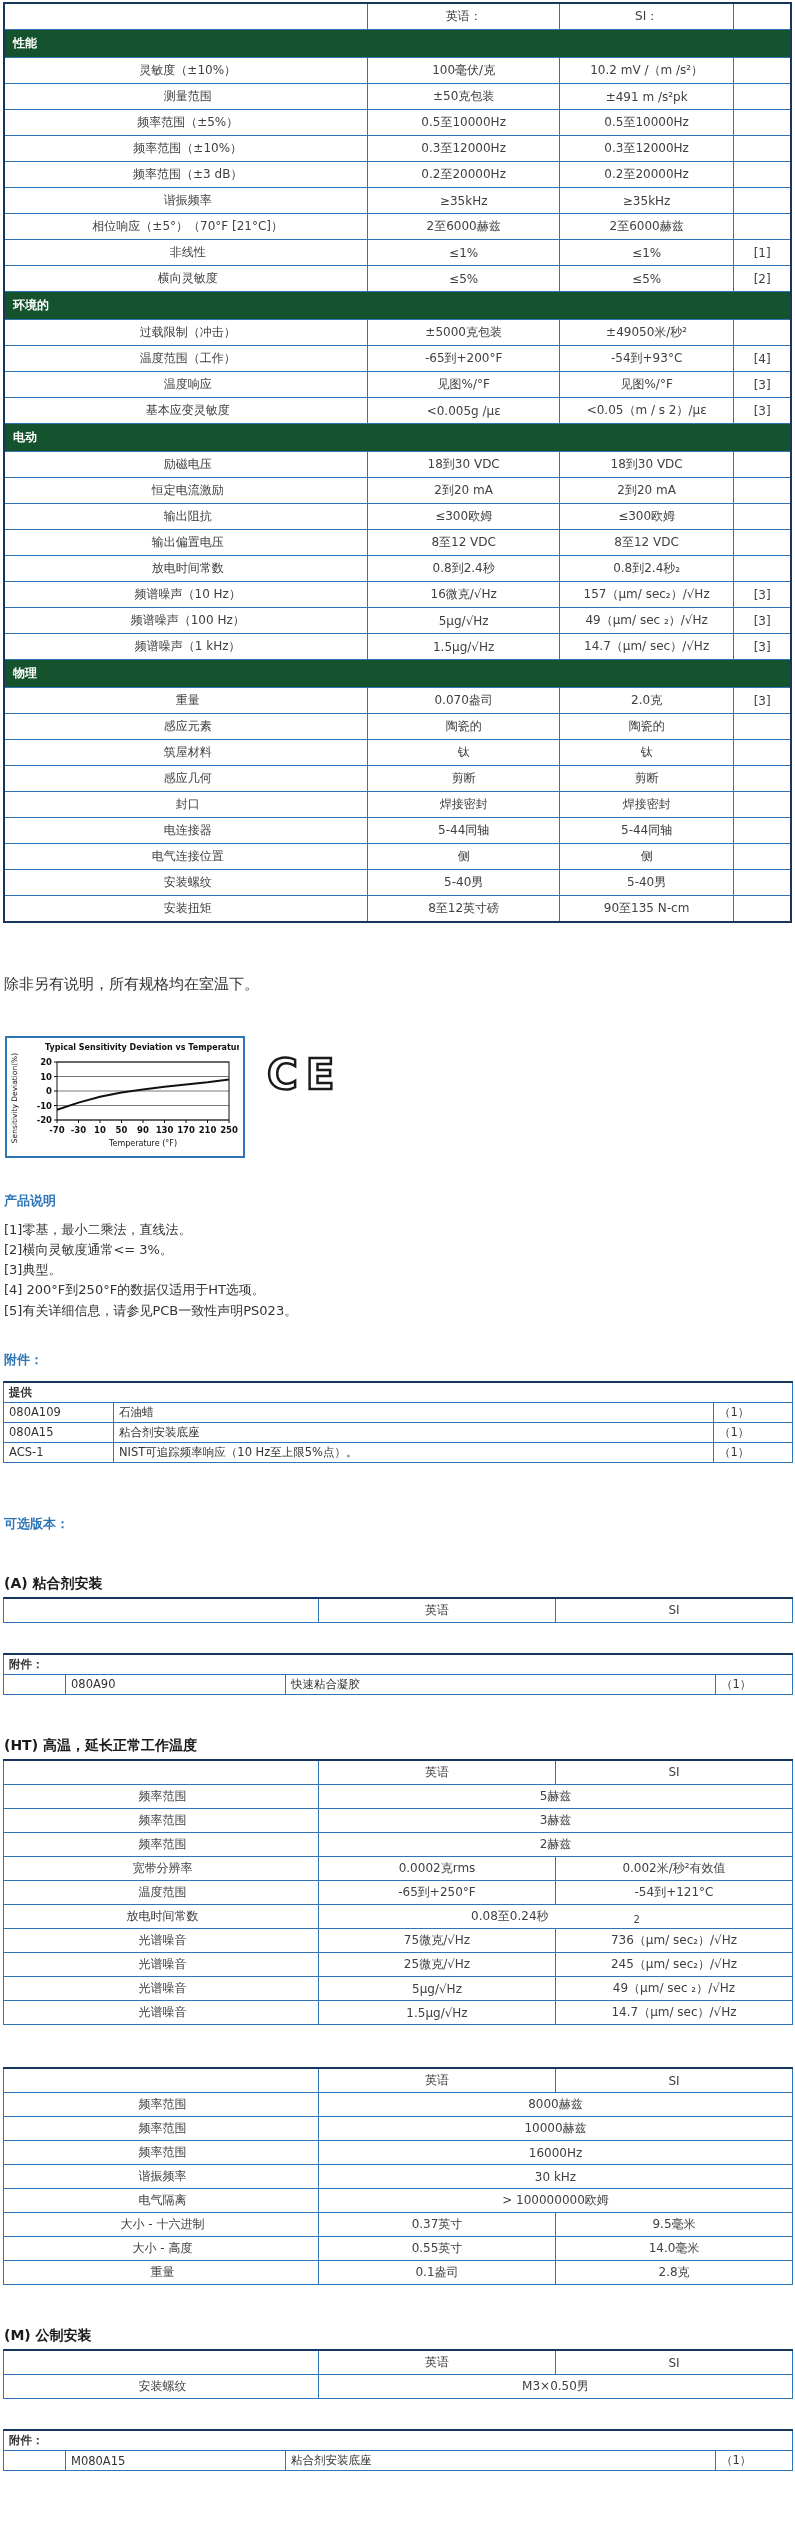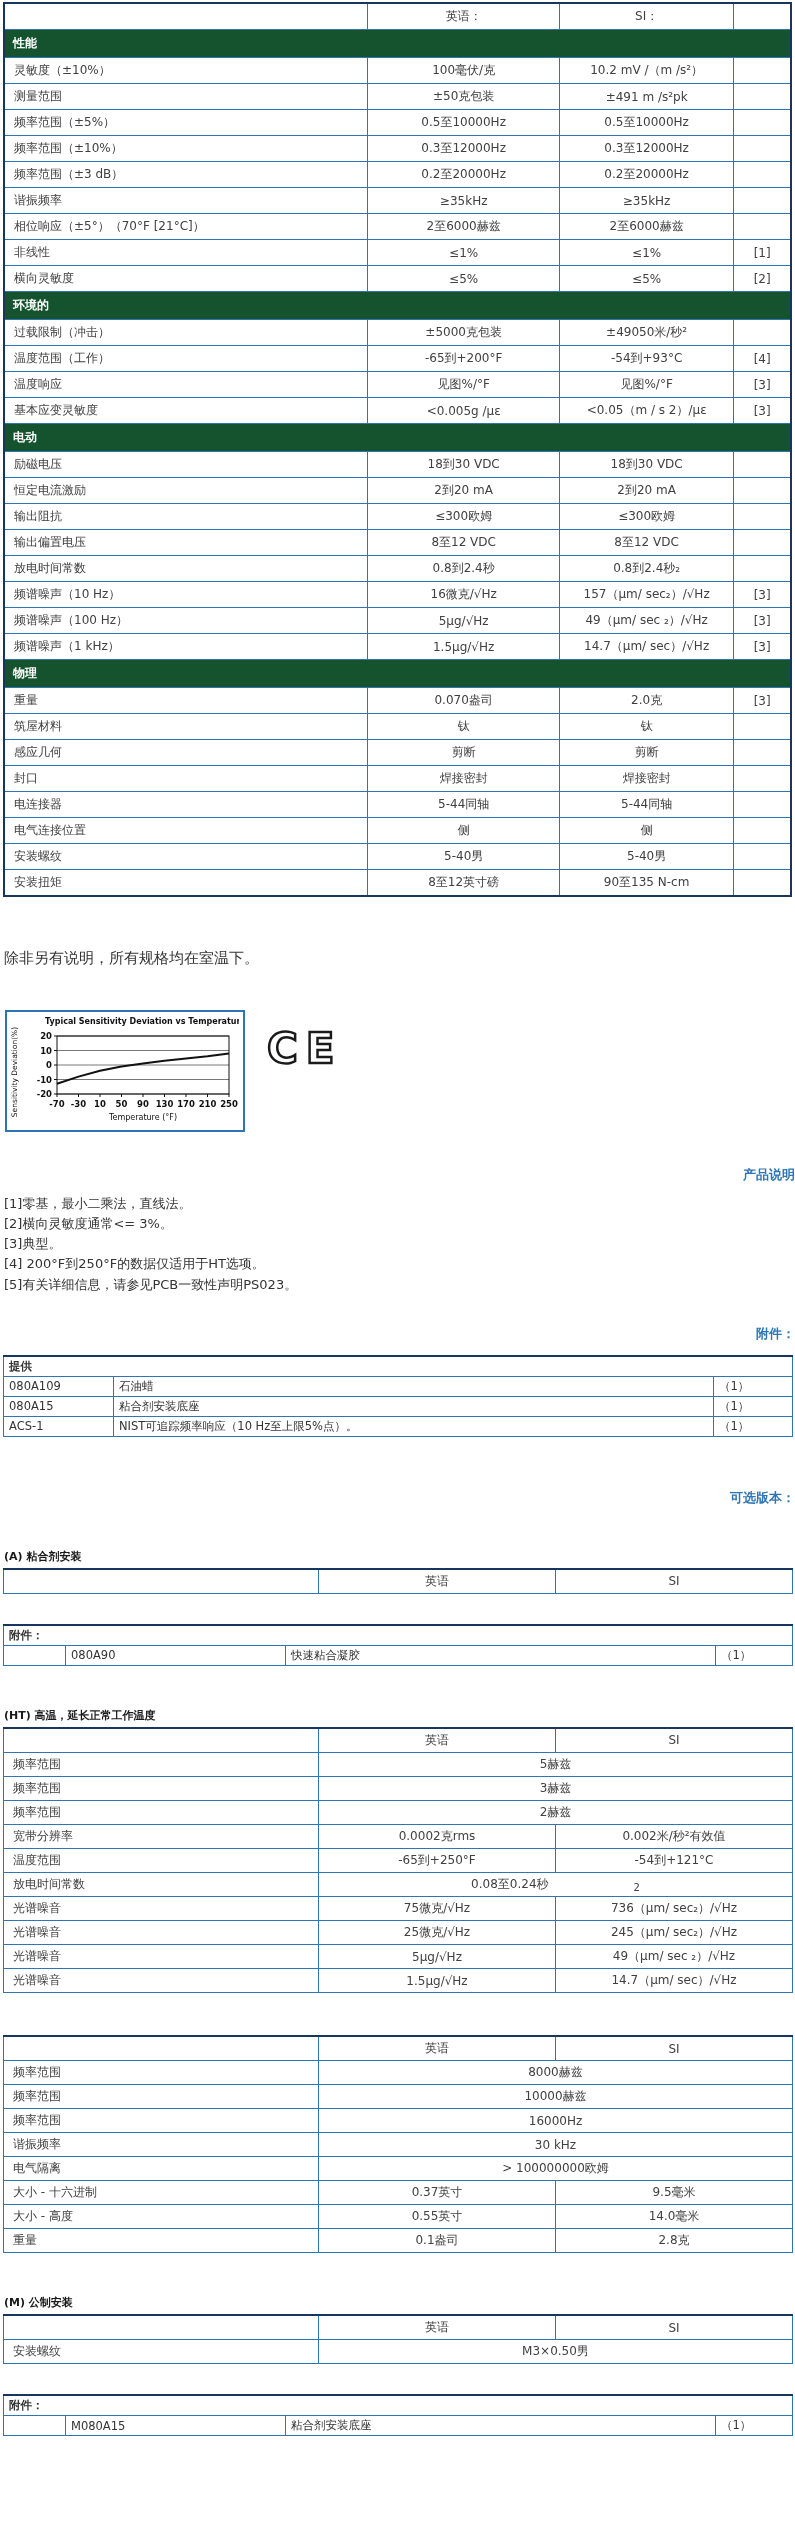--- a/index.html
+++ b/index.html
@@ -5,27 +5,27 @@
   html,body{margin:0;padding:0;background:#fff;}
   body{width:795px;font-family:"DejaVu Sans","Liberation Sans",sans-serif;color:#404040;font-size:12px;}
   .page{position:relative;width:795px;}
 
   
   table{border-collapse:collapse;}
   .spec-table{width:789px;margin:2px 0 0 3px;border:2px solid #17365D;table-layout:fixed;}
   .spec-table td{border:1px solid #2E75B6;padding:4px 6px;font-size:12px;color:#404040;overflow:hidden;white-space:nowrap;}
   .hdr-cell{font-weight:normal;color:#17365D;text-align:center;font-size:13px;}
   .band-cell{background:#14532d;color:#FFFFFF !important;font-weight:bold;font-size:13px;padding:5px 8px !important;}
-  .lbl{text-align:left;padding-left:9px !important;}
+  .lbl{text-align:center;padding-left:9px !important;}
   .val{text-align:center;}
   .note{text-align:center;font-size:11px;}
 
   
-  .blue-heading{color:#2E75B6;font-weight:bold;font-size:13px;margin-left:4px;text-align:right;}
-  .black-heading{color:#1a1a1a;font-weight:bold;font-size:11px;margin:0 0 4px 4px;}
+  .blue-heading{color:#2E75B6;font-weight:bold;font-size:13px;margin-left:4px;}
+  .black-heading{color:#1a1a1a;font-weight:bold;font-size:14px;margin:0 0 4px 4px;}
   .room-note{color:#333;font-size:15px;margin:52px 0 0 4px;}
 
   
   .chart-row{display:flex;align-items:flex-start;margin:42px 0 0 5px;}
   .chart-box{width:236px;height:118px;border:2px solid #2E75B6;background:#fff;}
   .ce-mark{margin:14px 0 0 22px;font-size:42px;font-weight:bold;color:#fff;-webkit-text-stroke:2.5px #1a1a1a;letter-spacing:8px;font-family:"DejaVu Sans",sans-serif;}
 
   .notes-block{margin:34px 0 0 0;}
   .note-line{color:#333;font-size:13px;line-height:1.55;margin-left:4px;}
 
@@ -196,20 +196,26 @@
           <td class="note">[3]</td>
         </tr>
         <tr>
           <td class="band-cell" colspan="4">物理</td>
         </tr>
         <tr>
           <td class="lbl">重量</td>
           <td class="val">0.070盎司</td>
           <td class="val">2.0克</td>
           <td class="note">[3]</td>
+        </tr>
+        <tr>
+          <td class="lbl">感应元素</td>
+          <td class="val">陶瓷的</td>
+          <td class="val">陶瓷的</td>
+          <td class="note"></td>
         </tr>
         <tr>
           <td class="lbl">筑屋材料</td>
           <td class="val">钛</td>
           <td class="val">钛</td>
           <td class="note"></td>
         </tr>
         <tr>
           <td class="lbl">感应几何</td>
           <td class="val">剪断</td>

